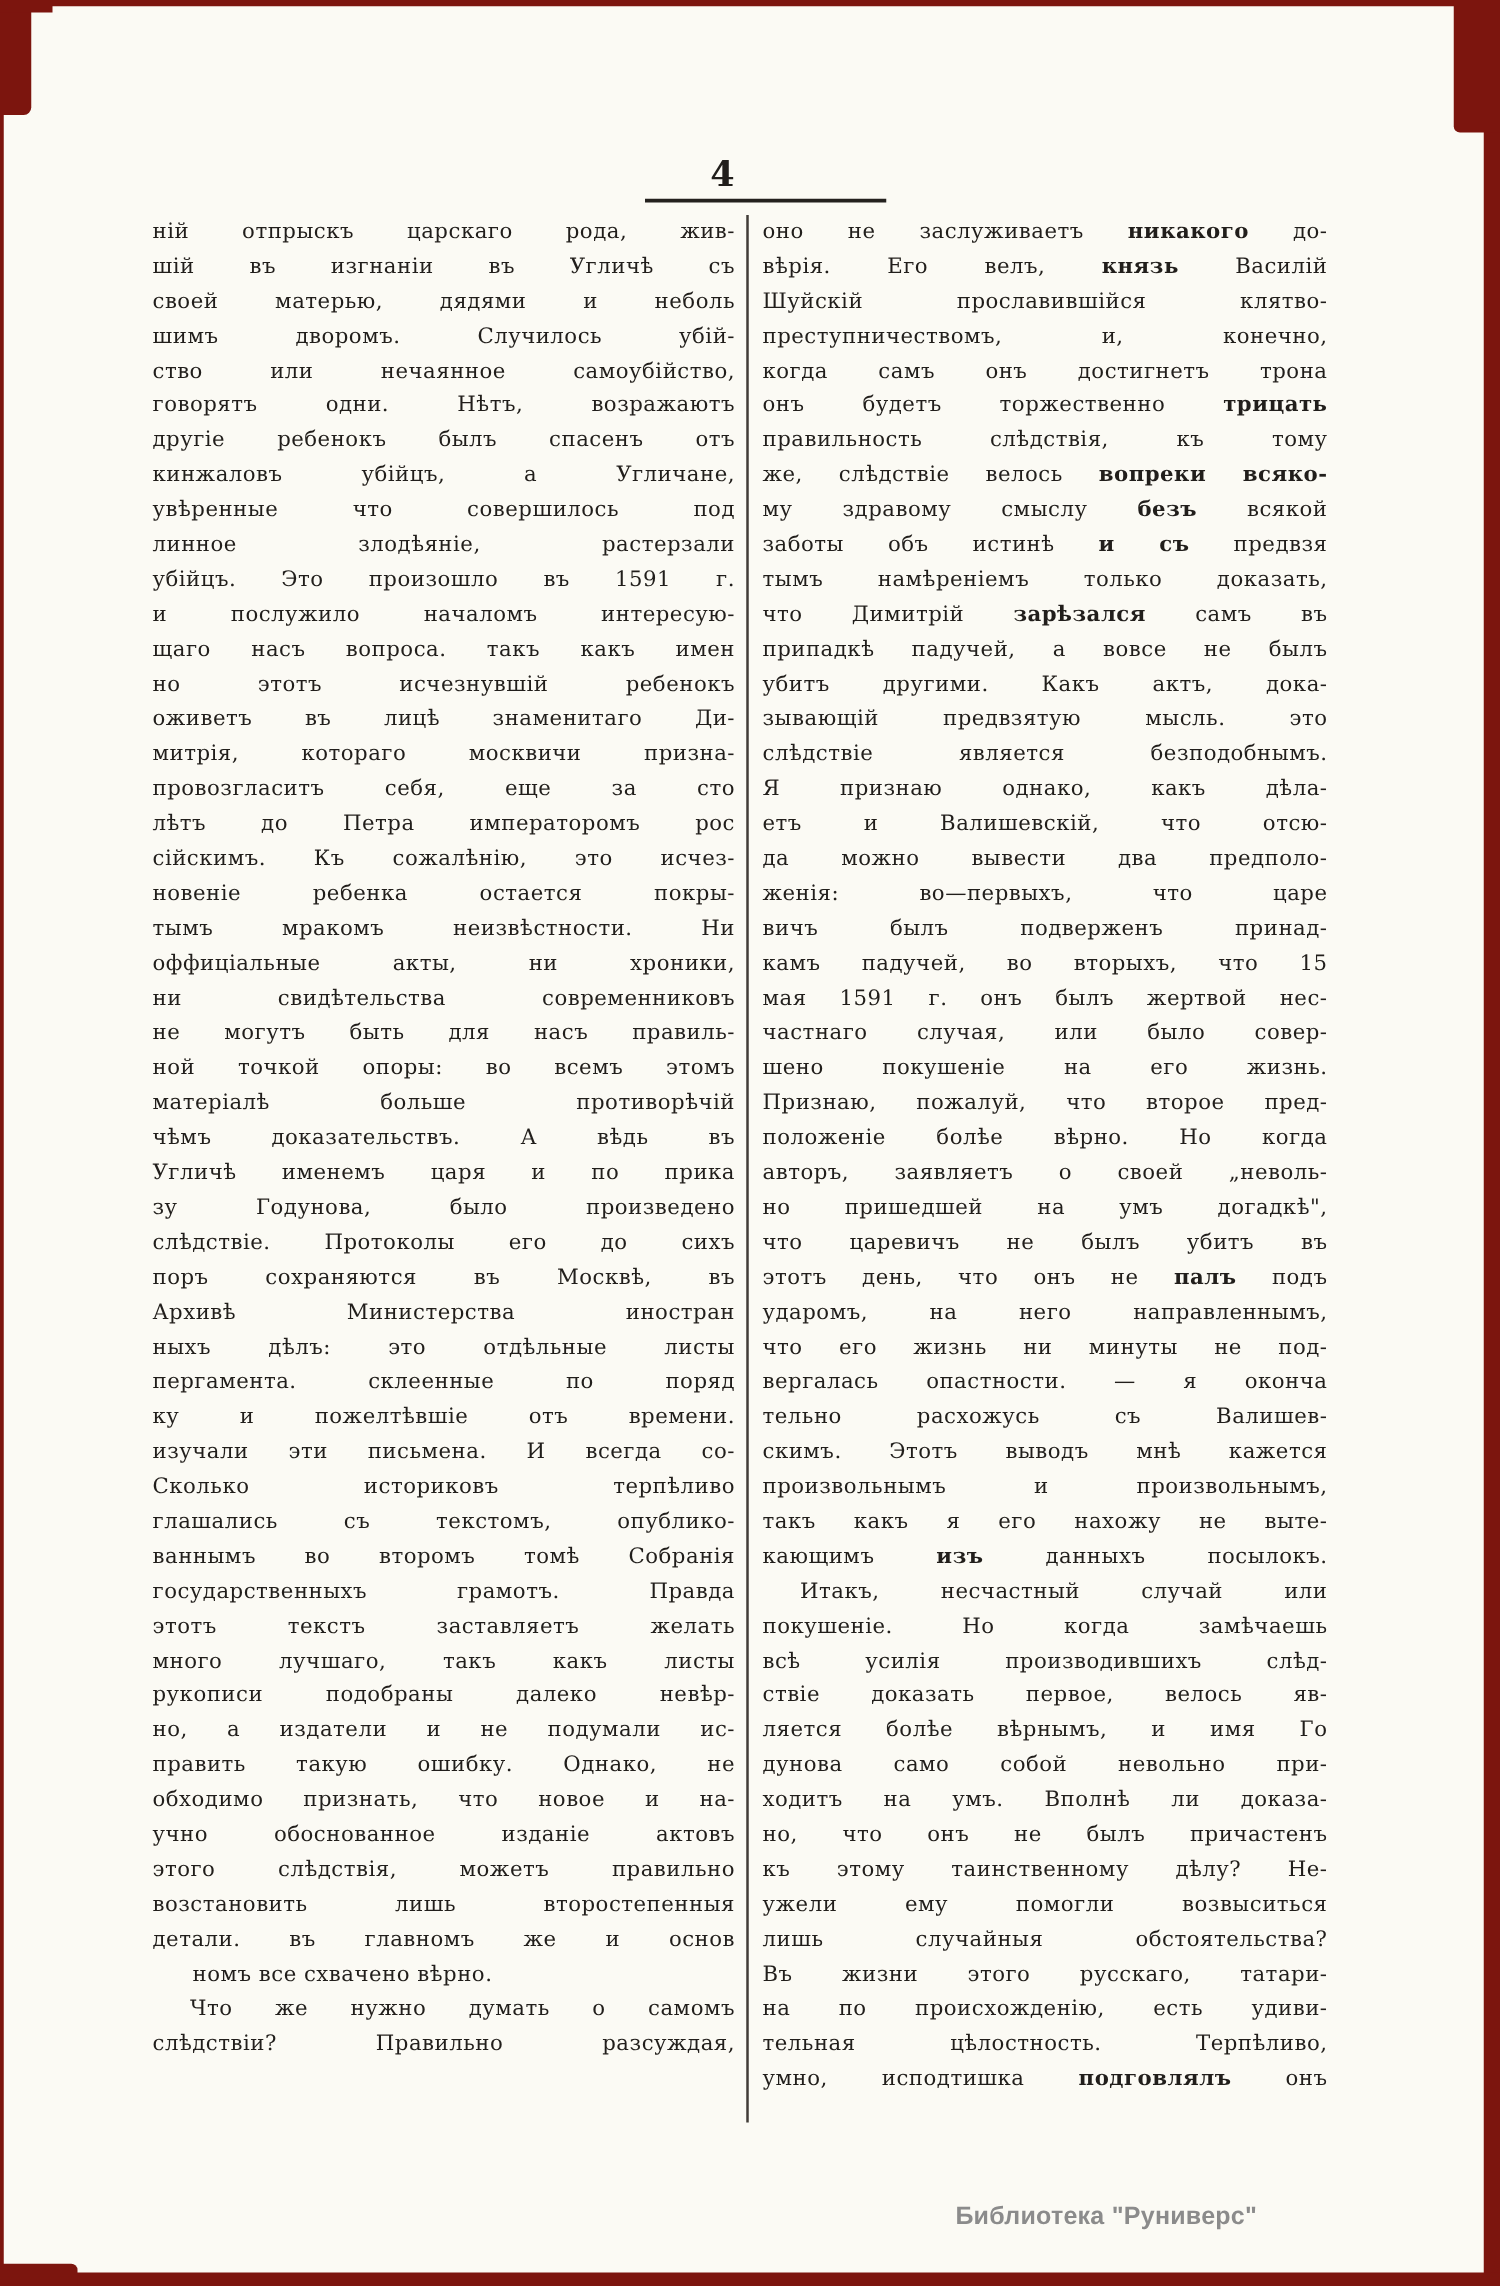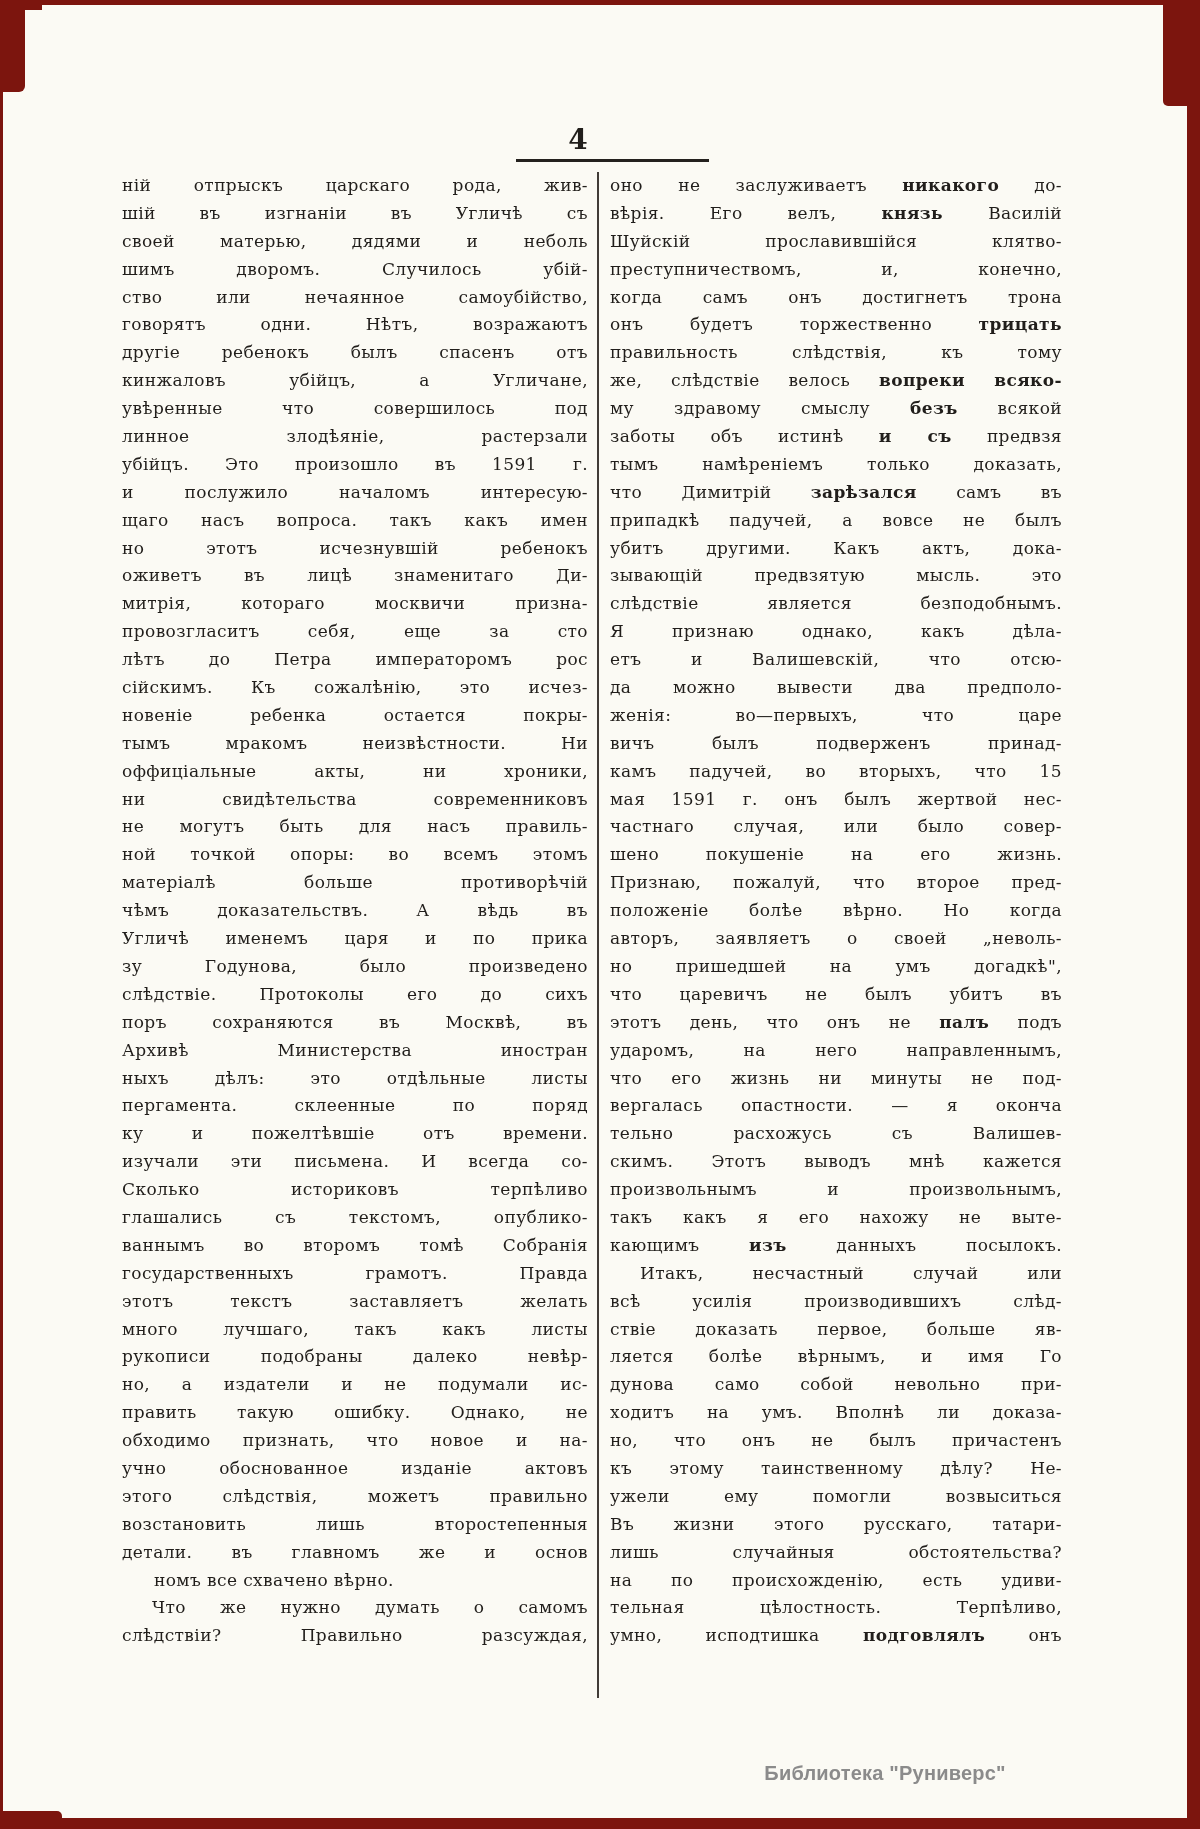--- a/index.html
+++ b/index.html
@@ -161,30 +161,31 @@
       <div class="line"><span>этотъ день, что онъ не </span><span class="b">палъ</span><span> подъ</span></div>
       <div class="line">ударомъ, на него направленнымъ,</div>
       <div class="line">что его жизнь ни минуты не под-</div>
       <div class="line">вергалась опастности. — я оконча</div>
       <div class="line">тельно расхожусь съ Валишев-</div>
       <div class="line">скимъ. Этотъ выводъ мнѣ кажется</div>
       <div class="line">произвольнымъ и произвольнымъ,</div>
       <div class="line">такъ какъ я его нахожу не выте-</div>
       <div class="line"><span>кающимъ </span><span class="b">изъ</span><span> данныхъ посылокъ.</span></div>
       <div class="line indent">Итакъ, несчастный случай или</div>
+      <div class="line">покушеніе. Но когда замѣчаешь</div>
       <div class="line">всѣ усилія производившихъ слѣд-</div>
-      <div class="line">ствіе доказать первое, больше яв-</div>
+      <div class="line">ствіе доказать первое, велось яв-</div>
       <div class="line">ляется болѣе вѣрнымъ, и имя Го</div>
       <div class="line">дунова само собой невольно при-</div>
       <div class="line">ходитъ на умъ. Вполнѣ ли доказа-</div>
       <div class="line">но, что онъ не былъ причастенъ</div>
       <div class="line">къ этому таинственному дѣлу? Не-</div>
       <div class="line">ужели ему помогли возвыситься</div>
+      <div class="line">лишь случайныя обстоятельства?</div>
       <div class="line">Въ жизни этого русскаго, татари-</div>
-      <div class="line">лишь случайныя обстоятельства?</div>
       <div class="line">на по происхожденію, есть удиви-</div>
       <div class="line">тельная цѣлостность. Терпѣливо,</div>
       <div class="line"><span>умно, исподтишка </span><span class="b">подговлялъ</span><span> онъ</span></div>
     </div>
 
   <div class="watermark">Библиотека "Руниверс"</div>
 
 </div>
 
 </body></html>

